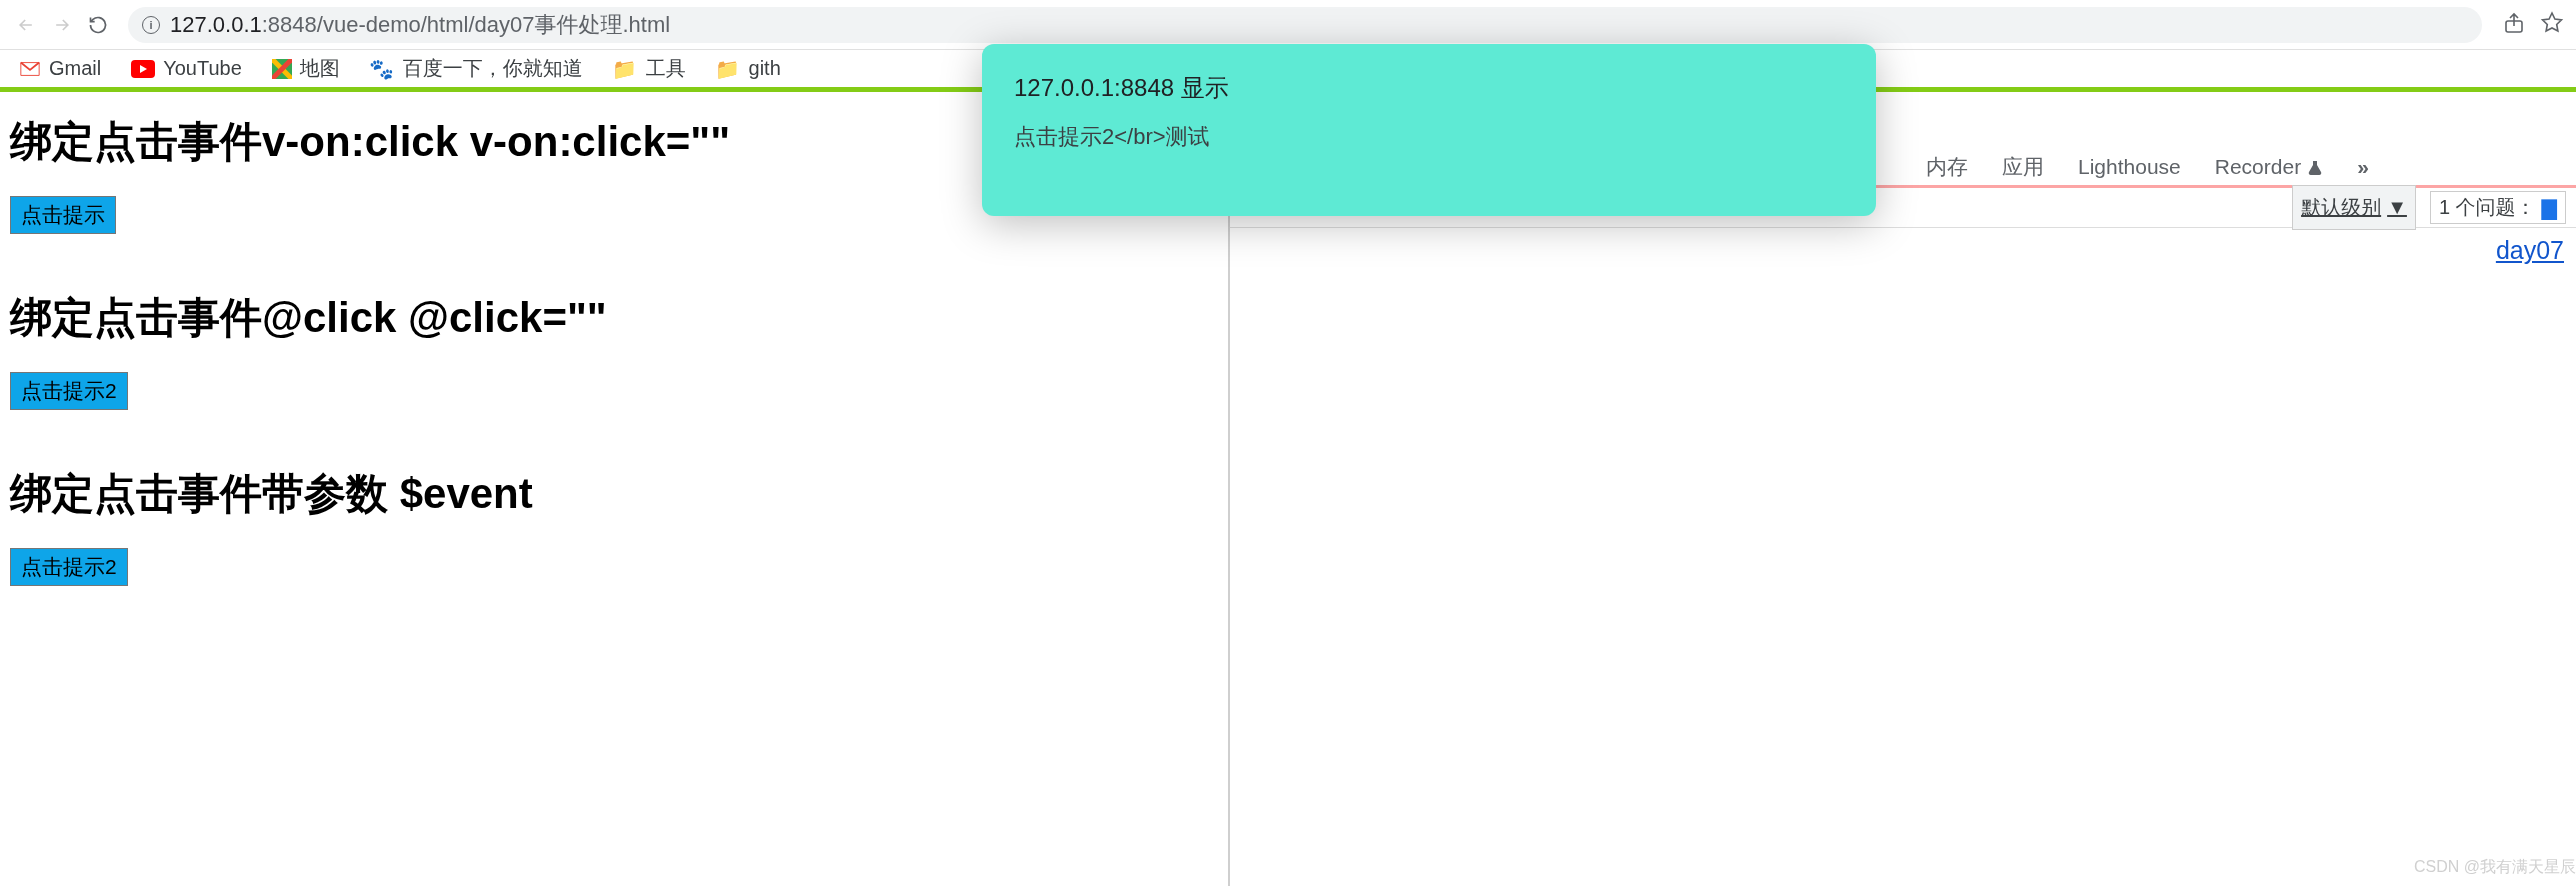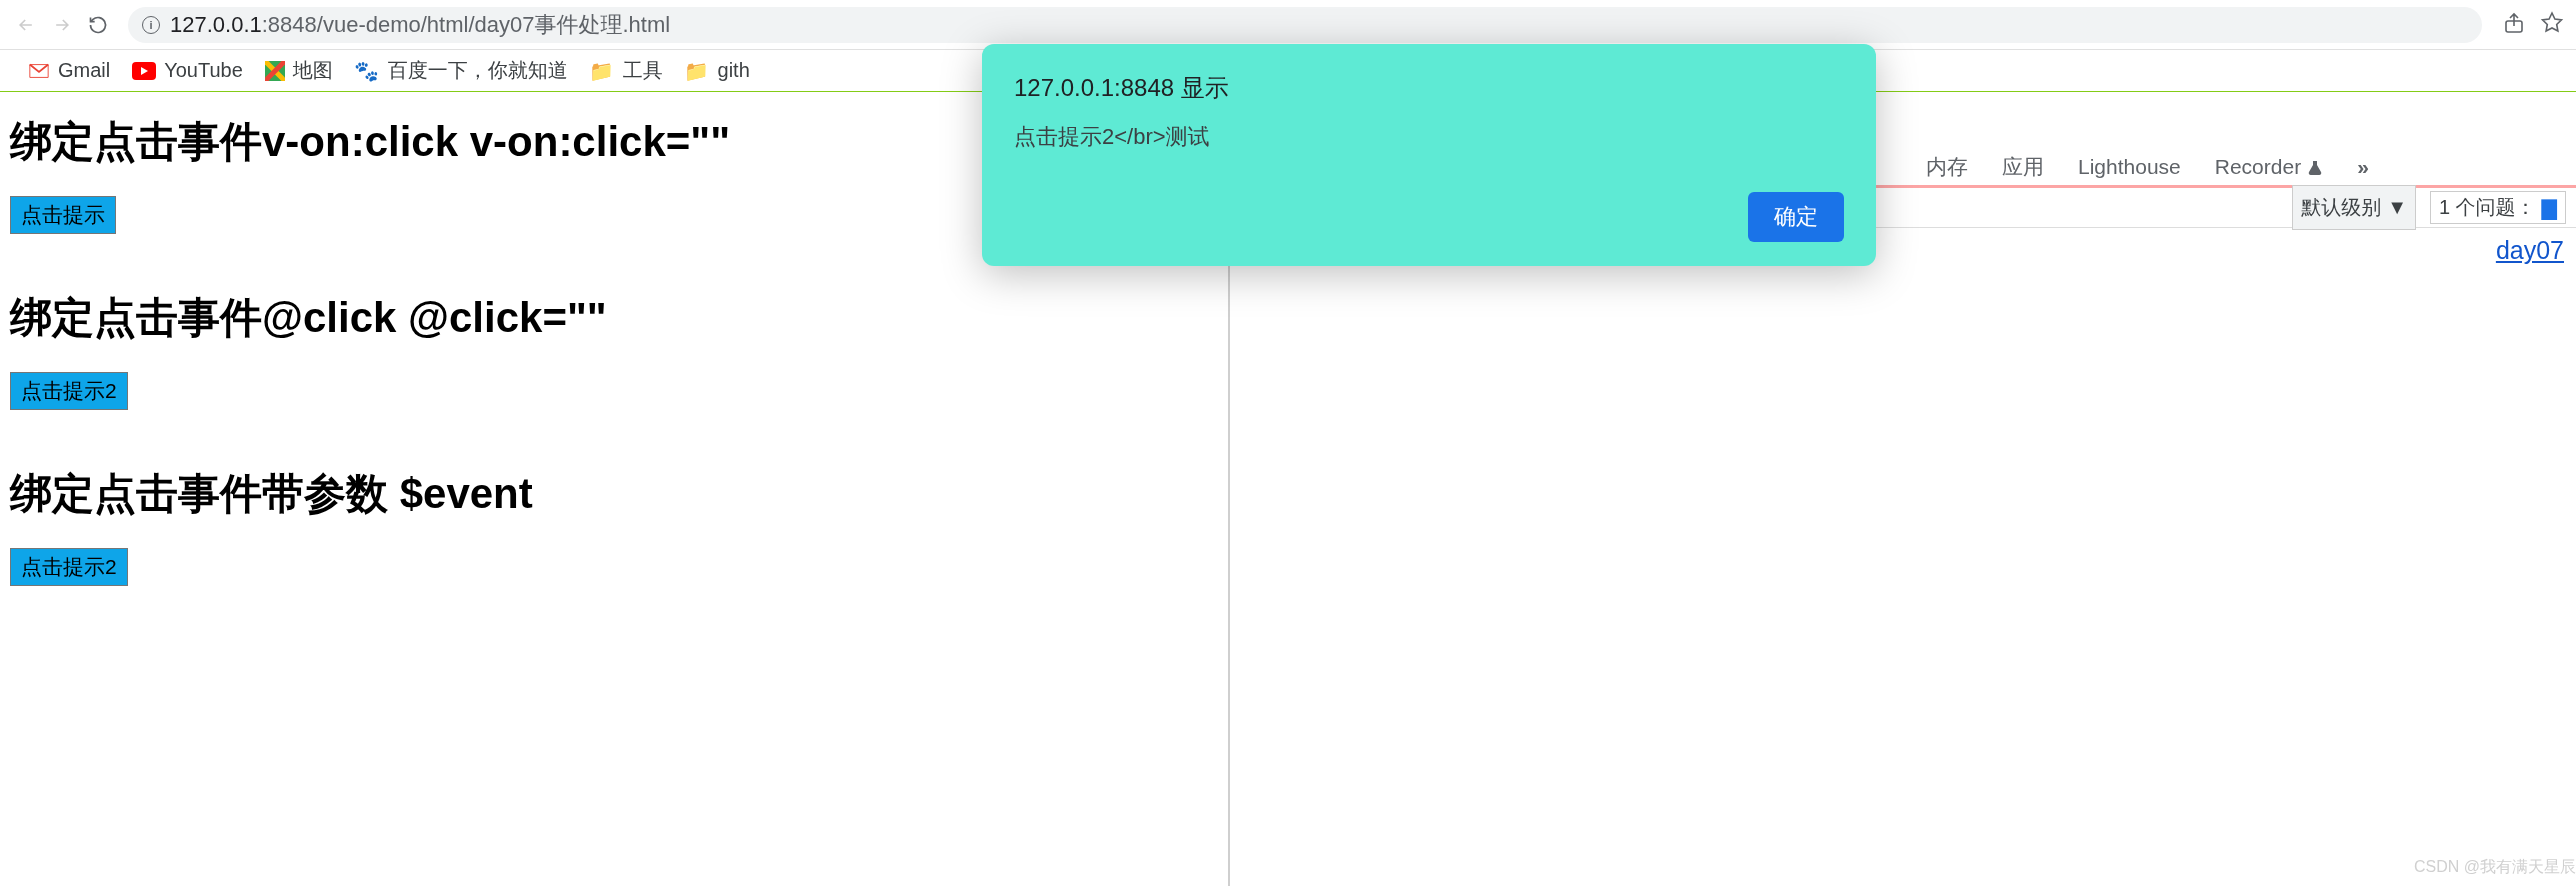--- a/index.html
+++ b/index.html
@@ -58,23 +58,23 @@
     }
     .url-host { color: #202124; }
     .toolbar-right { display: flex; gap: 14px; margin-left: auto; }
     .toolbar-icon { color: #5f6368; }
     
     
     .bookmarks-bar {
       height: 42px;
       display: flex;
       align-items: center;
-      padding: 0 28px;
-      gap: 22px;
-      border-bottom: 1px solid #84cc16;
+      padding: 0 19px;
+      gap: 30px;
+      border-bottom: 5px solid #84cc16;
       font-size: 20px;
       color: #3c4043;
     }
     .bookmark { display: flex; align-items: center; gap: 8px; cursor: pointer; }
     .bookmark-icon { display: inline-flex; align-items: center; justify-content: center; }
     
     
     .main-area {
       display: flex;
       height: calc(100% - 91px);
@@ -134,20 +134,21 @@
       gap: 14px;
       border-bottom: 1px solid #ddd;
       font-size: 20px;
       color: #3c4043;
     }
     .sb-select {
       border: 1px solid #ccc;
       padding: 8px 8px;
       display: flex; align-items: center; gap: 6px;
       background: #f1f3f4;
+      text-decoration: underline;
     }
     .sb-issues {
       border: 1px solid #ccc;
       padding: 2px 8px;
       display: flex; align-items: center; gap: 6px;
       background: #fff;
     }
     .issue-flag { color: #1a73e8; }
     .devtools-body {
       padding: 8px 12px;
@@ -321,19 +322,16 @@
     <div class="devtools-body">
       <a>day07</a>
     </div>
   </div>
 
 </div>
 
 <div class="alert-dialog">
   <div class="alert-title">127.0.0.1:8848 显示</div>
   <div class="alert-message">点击提示2&lt;/br&gt;测试</div>
-  <div class="alert-actions">
-    <button class="alert-ok">确定</button>
-  </div>
 </div>
 
 <div class="watermark">CSDN @我有满天星辰</div>
 
 
 </body></html>

